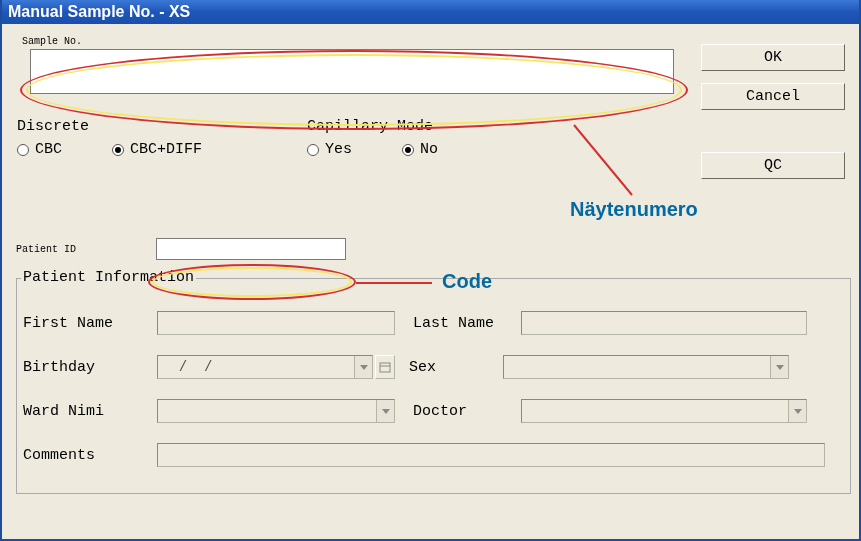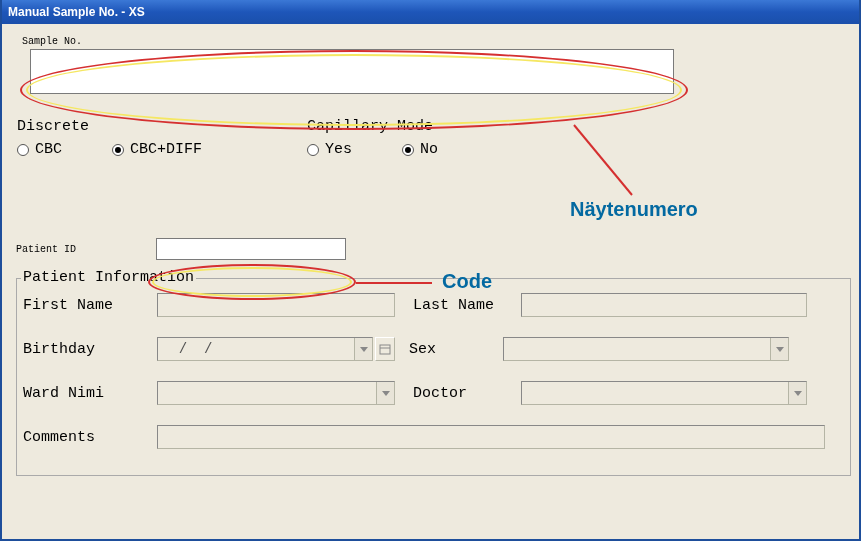--- a/index.html
+++ b/index.html
@@ -16,21 +16,21 @@
       background: #eeeade;
       border: 2px solid #1e4e9b;
       border-top: none;
       position: relative;
     }
     .titlebar {
       height: 24px;
       background: linear-gradient(to bottom, #3b78d6 0%, #1e56b9 50%, #1a4fab 100%);
       color: #fff;
       font-family: Tahoma, sans-serif;
-      font-size: 12px;
+      font-size: 16px;
       font-weight: bold;
       line-height: 24px;
       padding-left: 6px;
     }
     .content {
       padding: 12px 8px 12px 14px;
       position: relative;
     }
     .label {
       font-family: "Courier New", monospace;
@@ -126,21 +126,21 @@
       background: #fff;
       border: 1px solid #7a7a7a;
       font-family: "Courier New", monospace;
       font-size: 14px;
       padding: 0 4px;
       margin-left: 44px;
     }
     .fieldset {
       border: 1px solid #aaa;
       margin-top: 18px;
-      padding: 14px 12px 14px 6px;
+      padding: 32px 12px 14px 6px;
       position: relative;
     }
     .fieldset-legend {
       position: absolute;
       top: -10px;
       left: 4px;
       background: #eeeade;
       padding: 0 2px;
       font-family: "Courier New", monospace;
       font-size: 15px;
@@ -241,20 +241,26 @@
   </style>
 </head>
 <body>
 
 <div class="window">
   <div class="titlebar">
     <span>Manual Sample No. - XS</span>
   </div>
   <div class="content">
 
+    <div class="right-buttons">
+      <button class="btn">OK</button>
+      <button class="btn">Cancel</button>
+      <div class="gap"></div>
+      <button class="btn">QC</button>
+    </div>
 
     <div class="label sample-label">Sample No.</div>
     <input class="sample-input" value="" style="">
 
     <div class="radio-section">
       <div class="radio-group" style="width:290px">
         <div class="radio-group-title">Discrete</div>
         <div class="radio-options">
           <div class="radio-opt">
             <span class="radio-circle"></span>

